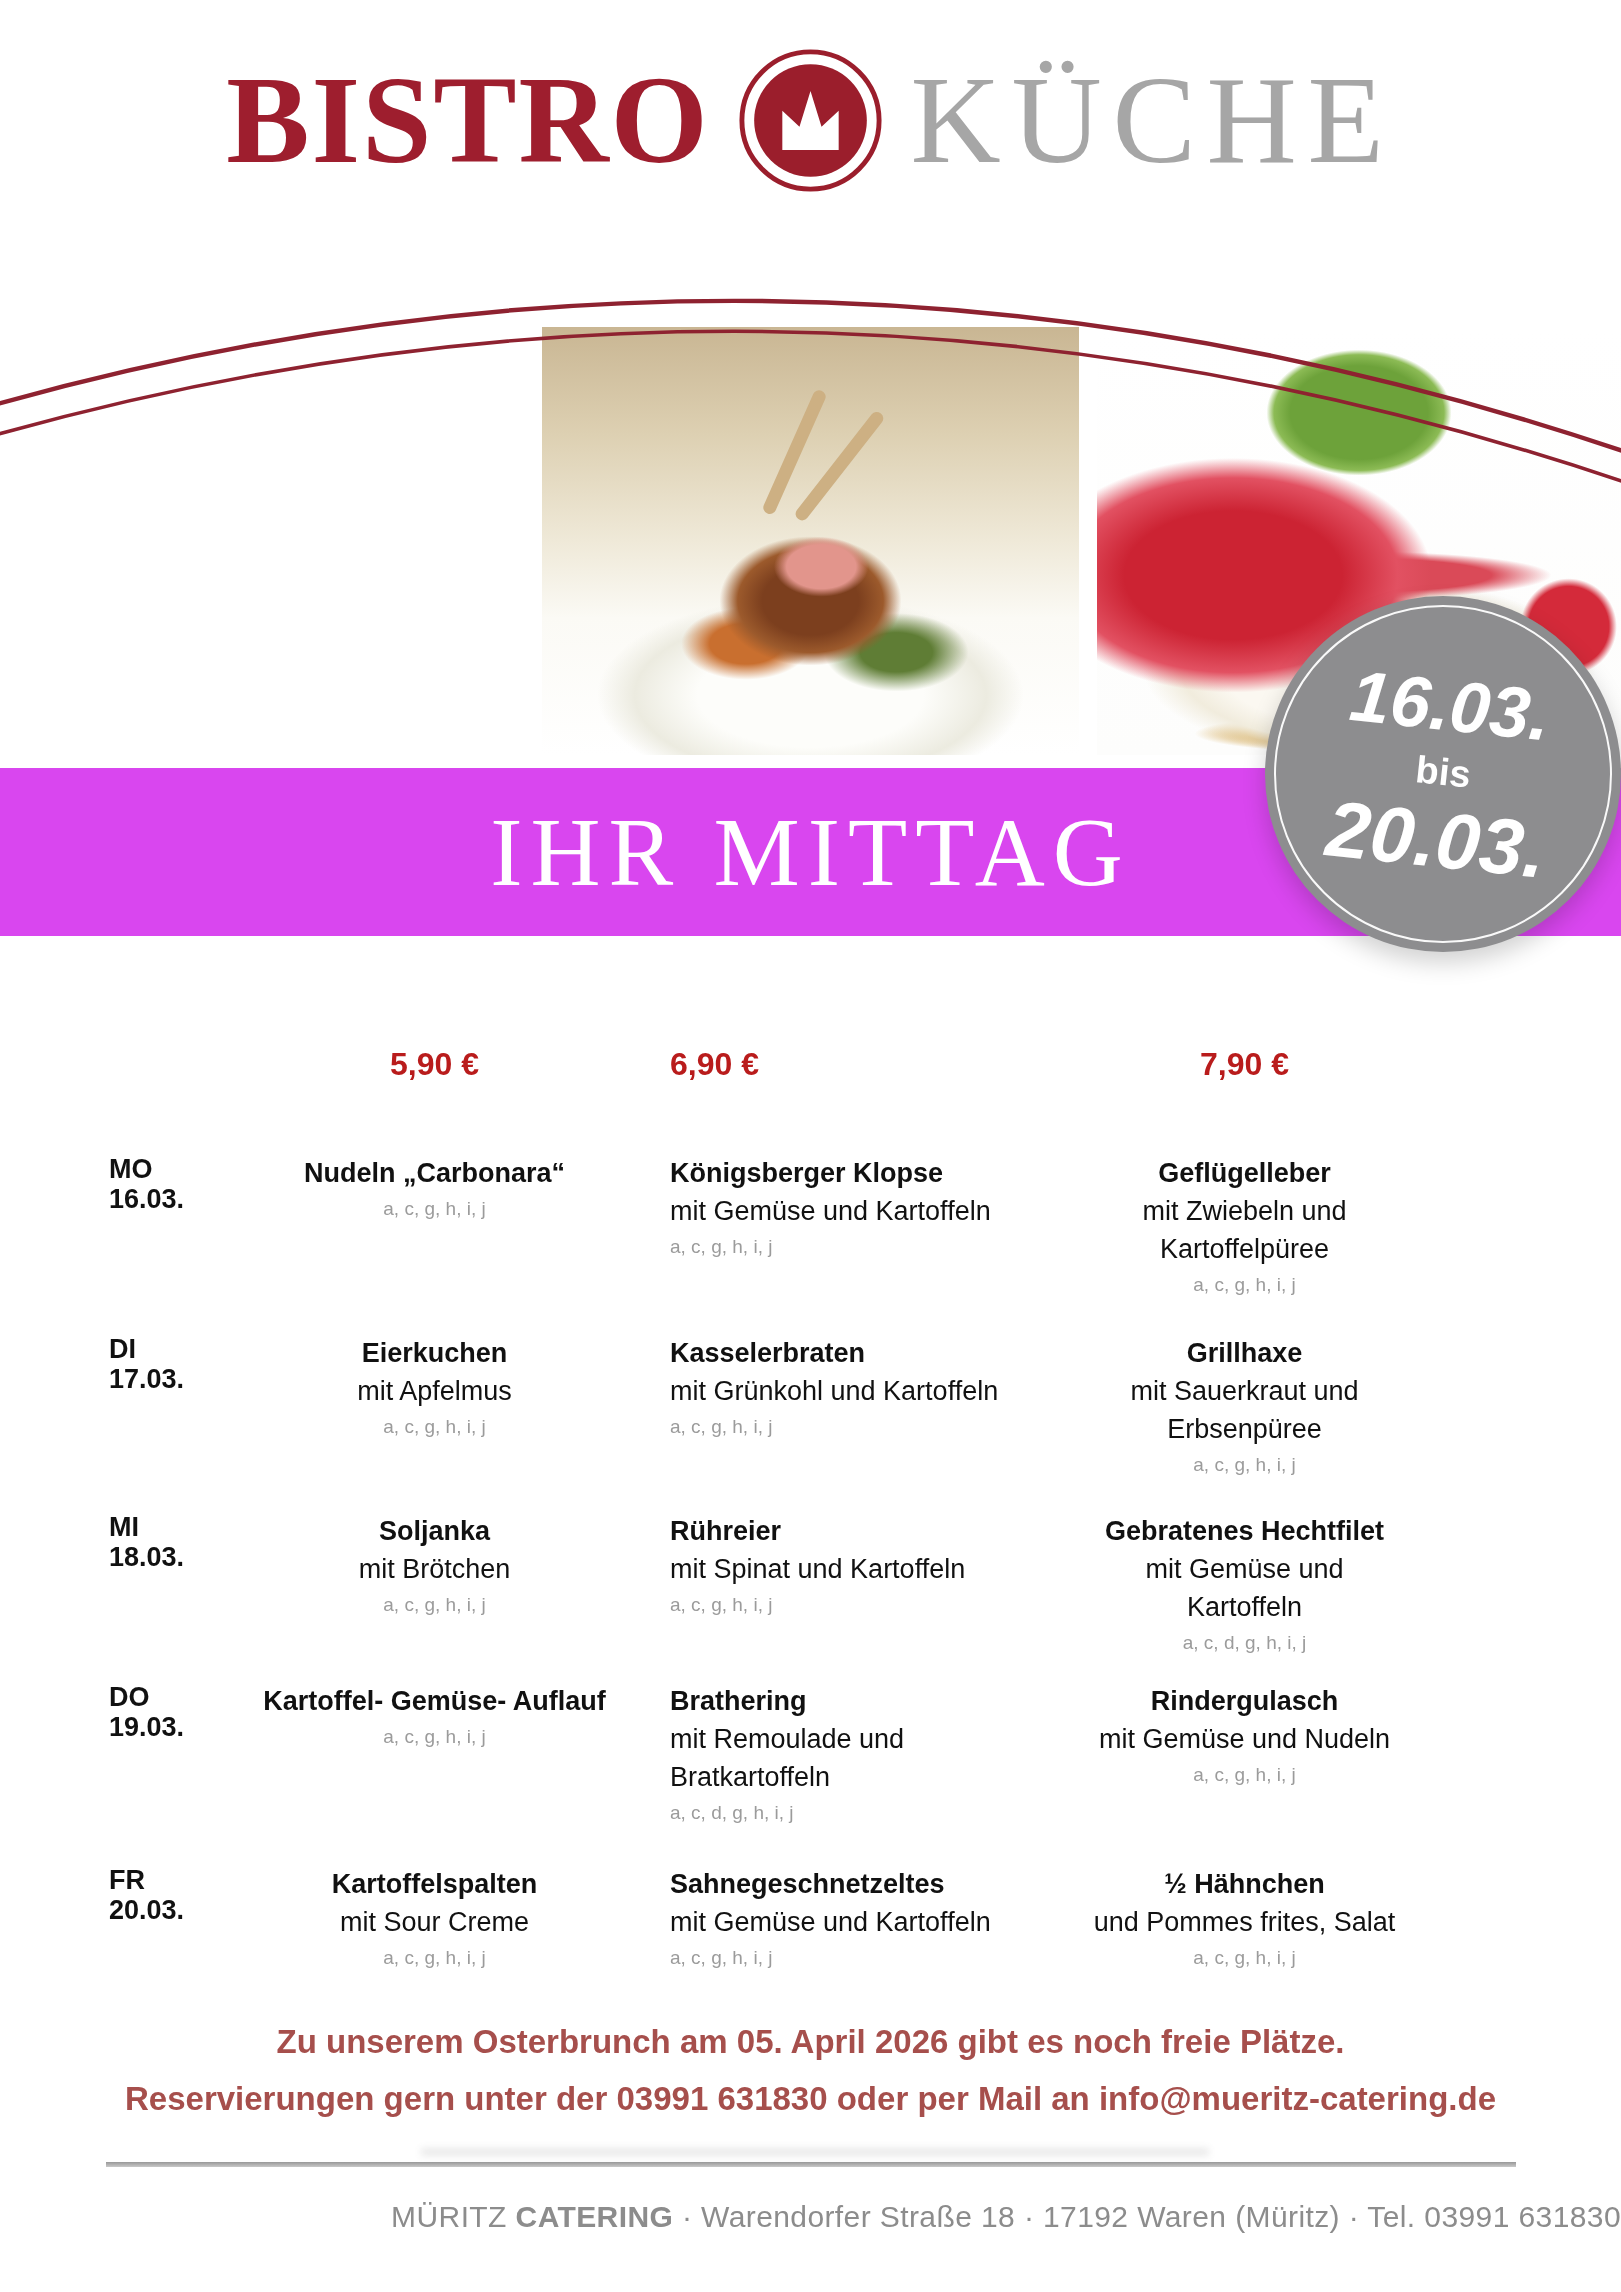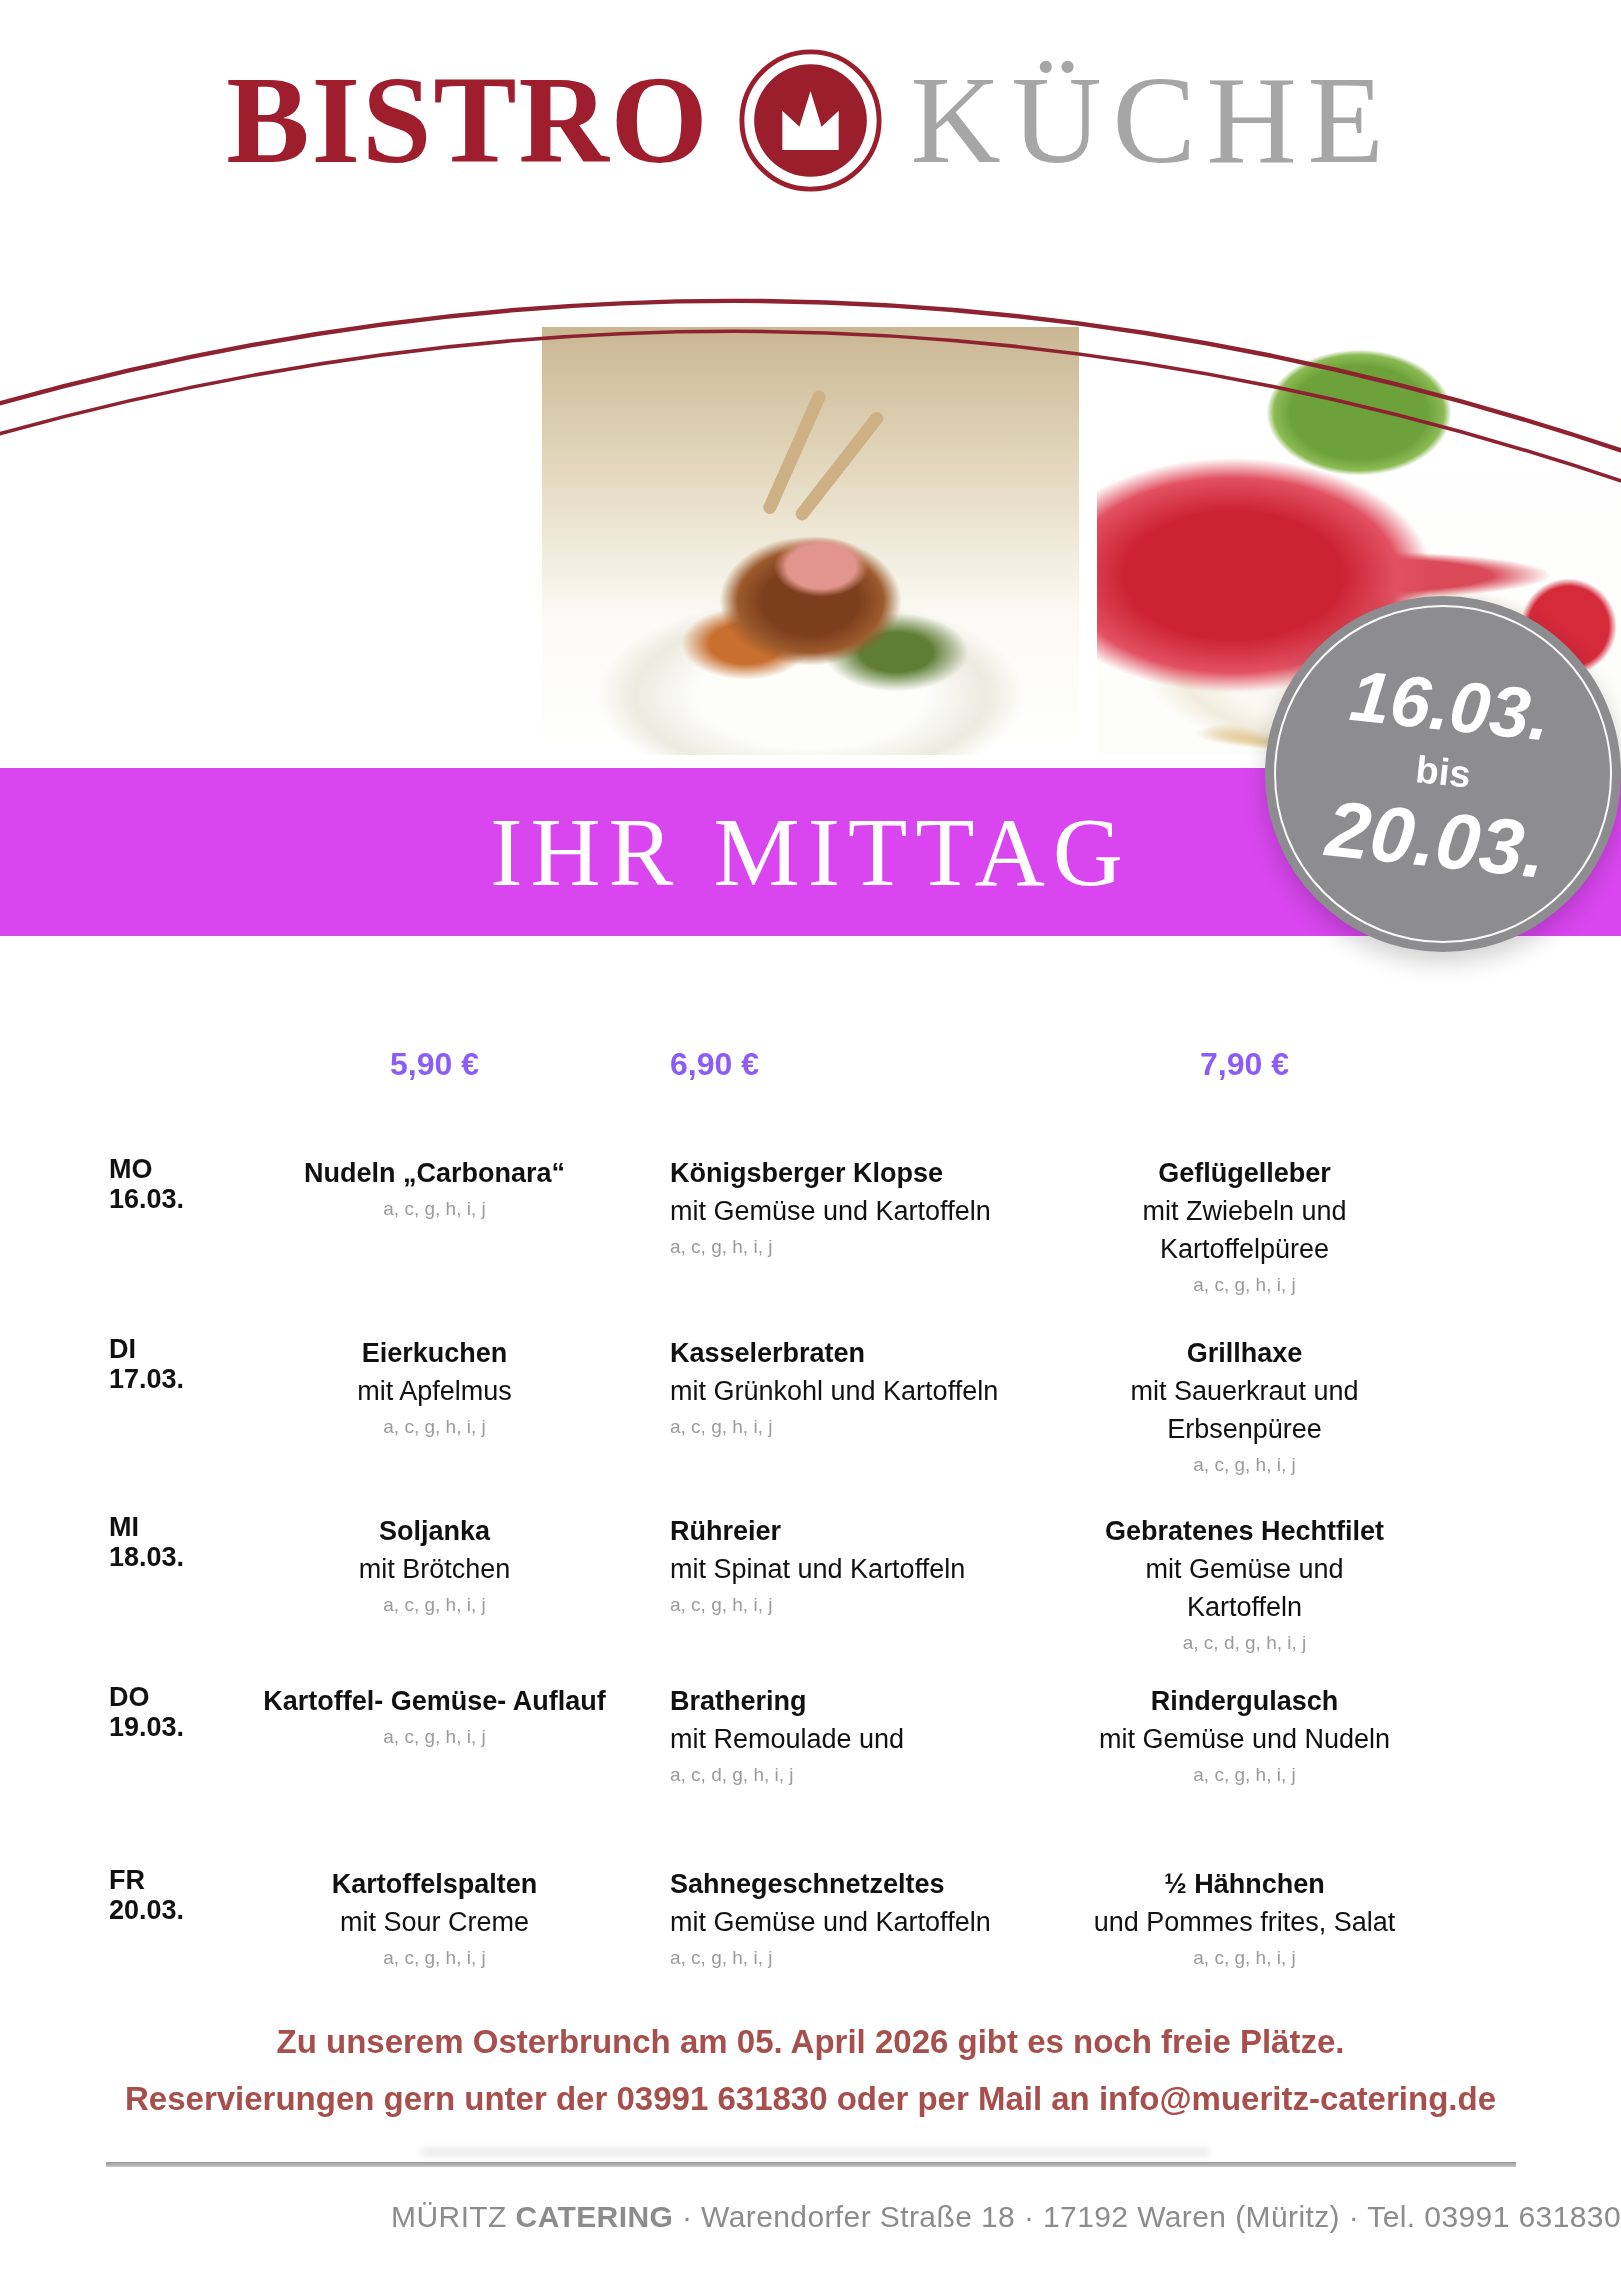--- a/index.html
+++ b/index.html
@@ -66,21 +66,21 @@
   .badge::before{content:"";position:absolute;inset:9px;border:2.7px solid rgba(255,255,255,0.95);
          border-radius:50%;}
   .badge-text{position:absolute;inset:0;display:flex;flex-direction:column;align-items:center;
          justify-content:center;transform:rotate(6deg);color:#ffffff;}
   .badge-from{font-size:72px;font-weight:bold;font-style:italic;line-height:1;}
   .badge-bis{font-size:38px;font-weight:bold;line-height:1;margin:12.5px 0 9px 0;}
   .badge-to{font-size:79px;font-weight:bold;font-style:italic;line-height:1;}
 
   
   .price-row{position:absolute;top:1046px;left:0;width:1621px;height:54px;z-index:5;}
-  .price{position:absolute;font-size:32px;font-weight:bold;text-align:center;color:#8b5cf6;}
+  .price{position:absolute;font-size:32px;font-weight:bold;text-align:center;color:#b91c1c;}
   .cDay{left:109px;width:134px;text-align:left;}
   .c1{left:235px;width:399px;text-align:center;}
   .c2{left:670px;width:399px;text-align:left;}
   .c3{left:1045px;width:399px;text-align:center;}
 
   .mrow{position:absolute;left:0;width:1621px;height:179px;z-index:5;}
   .r0{top:1154px;}.r1{top:1334px;}.r2{top:1512px;}.r3{top:1682px;}.r4{top:1865px;}
   .cell{position:absolute;top:0;}
   .day-label{font-size:27px;font-weight:bold;line-height:30px;color:#111;}
   .day-date{font-size:27px;font-weight:bold;line-height:30px;color:#111;}
@@ -222,20 +222,21 @@
       <div class="day-label">DO</div>
       <div class="day-date">19.03.</div>
     </div>
     <div class="cell c1">
       <div class="dish-name">Kartoffel- Gemüse- Auflauf</div>
       <div class="allergens">a, c, g, h, i, j</div>
     </div>
     <div class="cell c2">
       <div class="dish-name">Brathering</div>
       <div class="dish-desc">mit Remoulade und</div>
+      <div class="dish-desc">Bratkartoffeln</div>
       <div class="allergens">a, c, d, g, h, i, j</div>
     </div>
     <div class="cell c3">
       <div class="dish-name">Rindergulasch</div>
       <div class="dish-desc">mit Gemüse und Nudeln</div>
       <div class="allergens">a, c, g, h, i, j</div>
     </div>
   </div>
 
   <div class="mrow r4">

